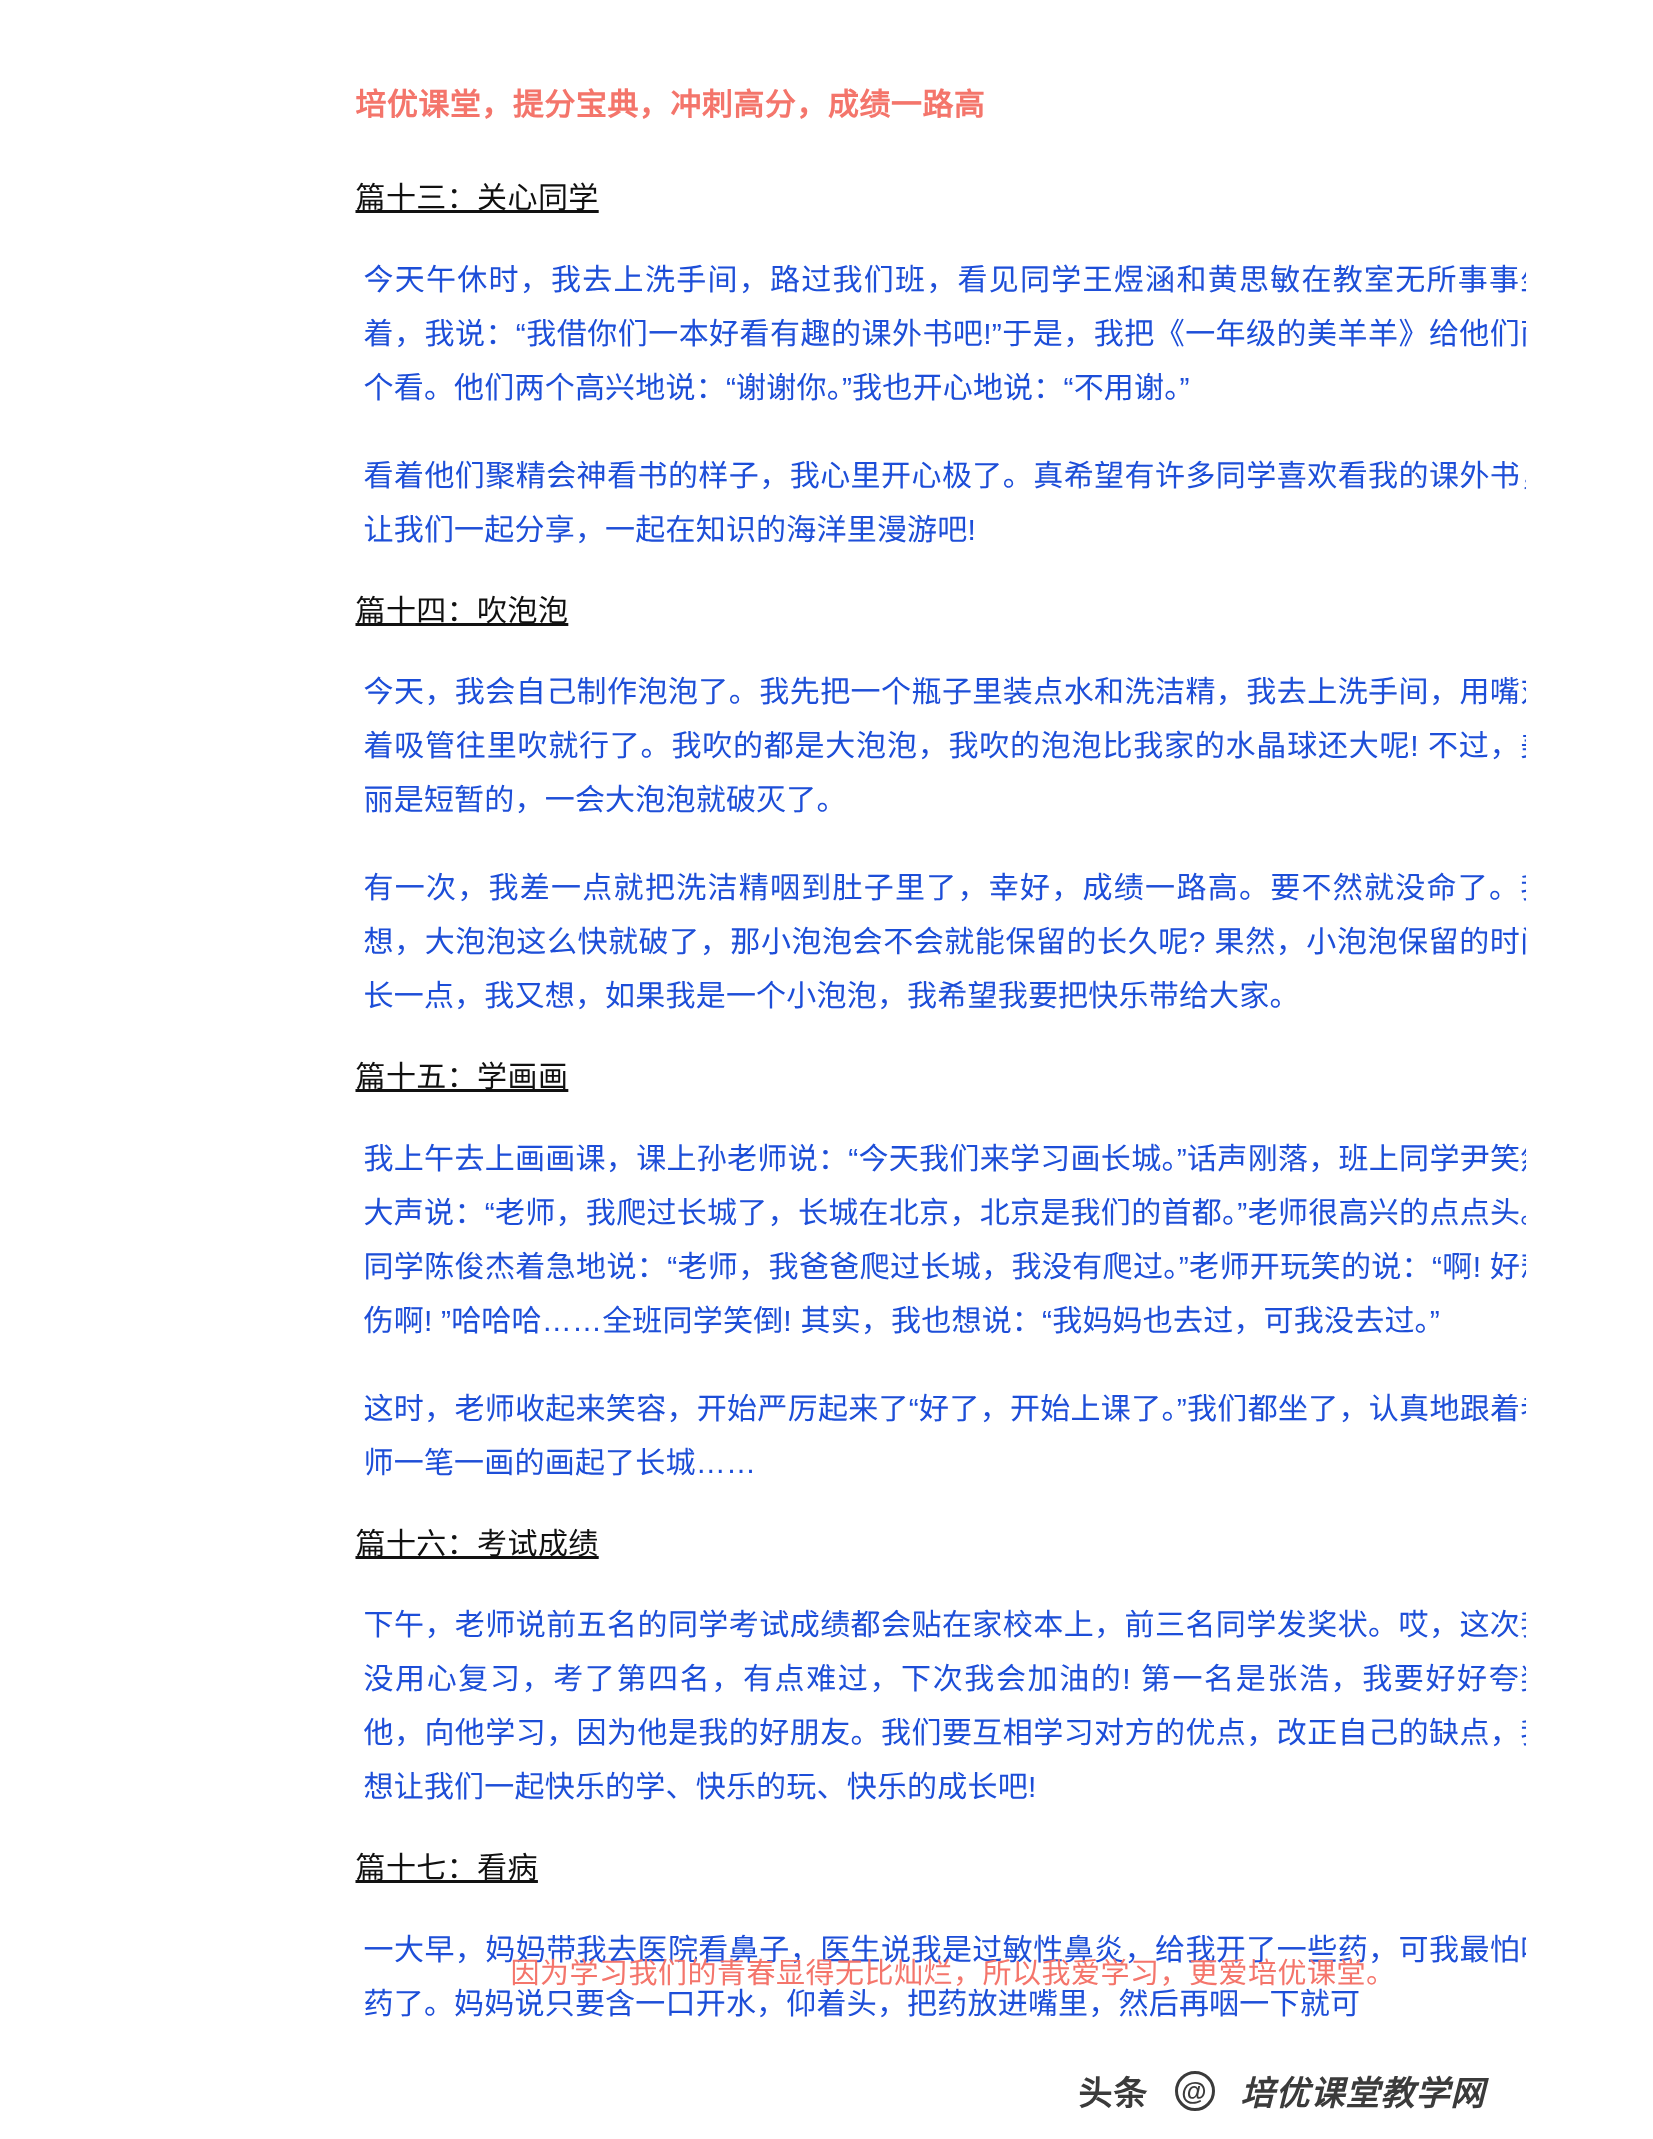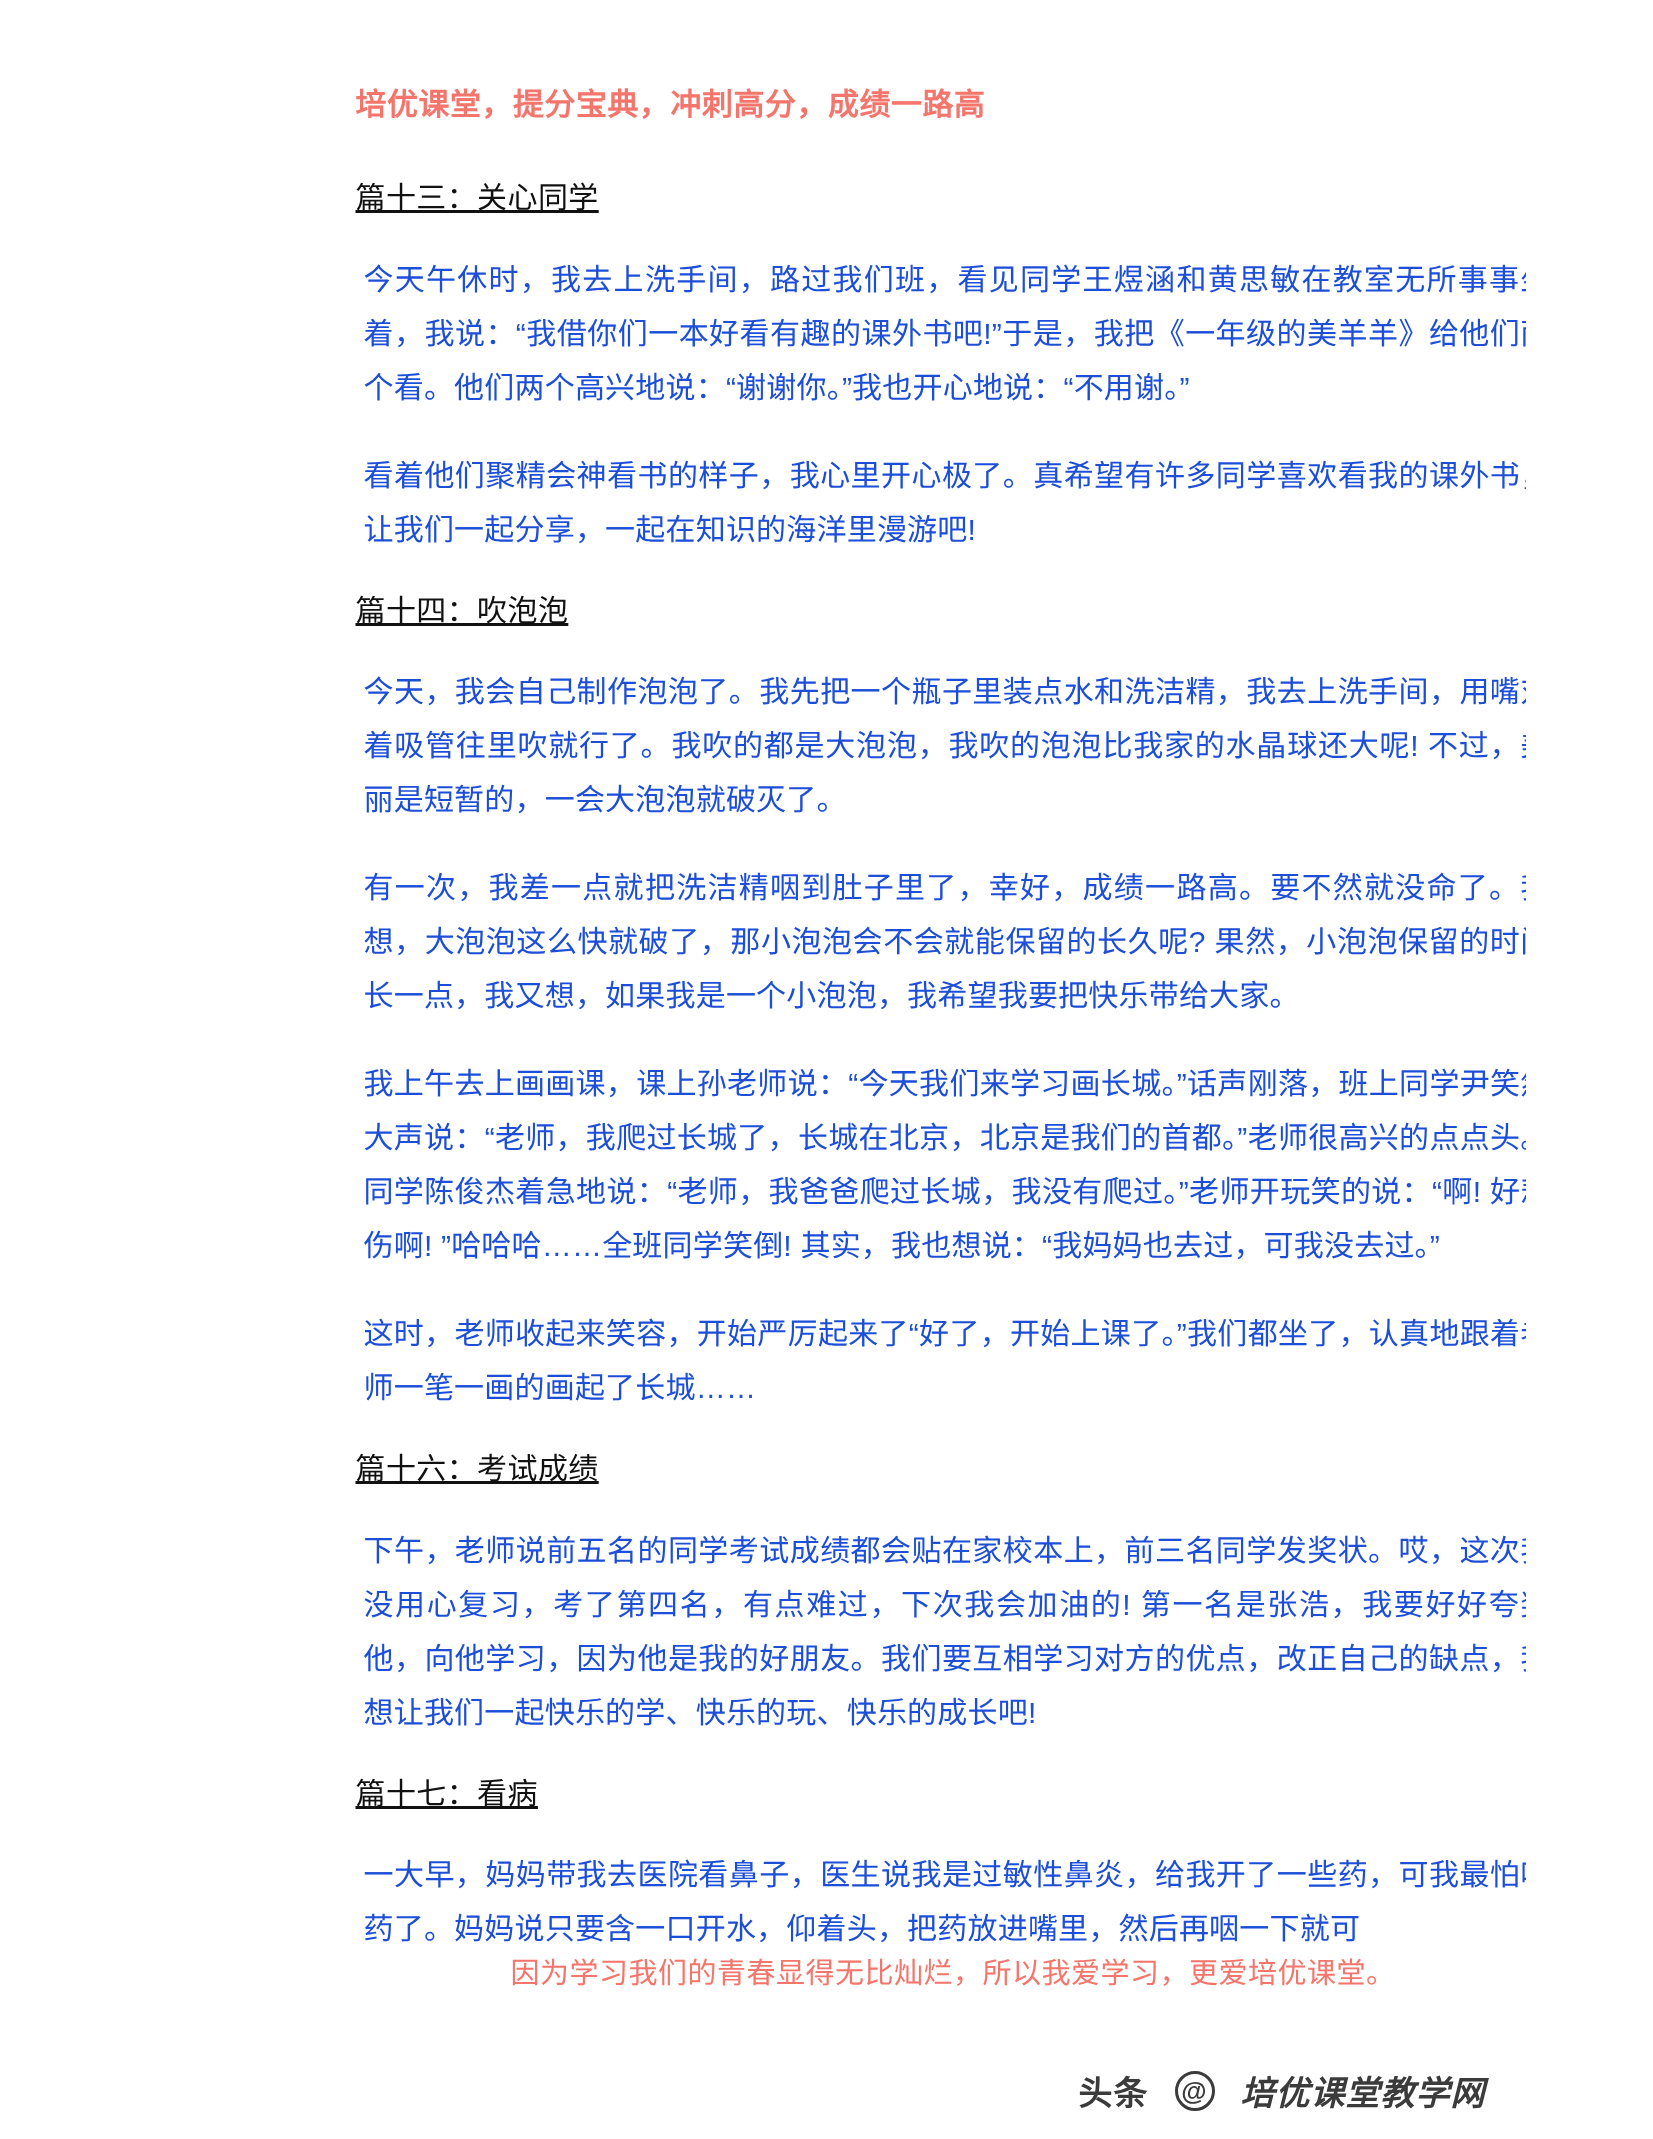--- a/index.html
+++ b/index.html
@@ -131,20 +131,21 @@
     <div class="article">
 
       <h2 class="section-title">篇十三：关心同学</h2>
       <p class="para">今天午休时，我去上洗手间，路过我们班，看见同学王煜涵和黄思敏在教室无所事事坐着，我说：“我借你们一本好看有趣的课外书吧!”于是，我把《一年级的美羊羊》给他们两个看。他们两个高兴地说：“谢谢你。”我也开心地说：“不用谢。”</p>
       <p class="para">看着他们聚精会神看书的样子，我心里开心极了。真希望有许多同学喜欢看我的课外书，让我们一起分享，一起在知识的海洋里漫游吧!</p>
 
       <h2 class="section-title">篇十四：吹泡泡</h2>
       <p class="para">今天，我会自己制作泡泡了。我先把一个瓶子里装点水和洗洁精，我去上洗手间，用嘴对着吸管往里吹就行了。我吹的都是大泡泡，我吹的泡泡比我家的水晶球还大呢! 不过，美丽是短暂的，一会大泡泡就破灭了。</p>
       <p class="para">有一次，我差一点就把洗洁精咽到肚子里了，幸好，成绩一路高。要不然就没命了。我想，大泡泡这么快就破了，那小泡泡会不会就能保留的长久呢? 果然，小泡泡保留的时间长一点，我又想，如果我是一个小泡泡，我希望我要把快乐带给大家。</p>
 
+      <h2 class="section-title">篇十五：学画画</h2>
       <p class="para">我上午去上画画课，课上孙老师说：“今天我们来学习画长城。”话声刚落，班上同学尹笑然大声说：“老师，我爬过长城了，长城在北京，北京是我们的首都。”老师很高兴的点点头。同学陈俊杰着急地说：“老师，我爸爸爬过长城，我没有爬过。”老师开玩笑的说：“啊! 好悲伤啊! ”哈哈哈……全班同学笑倒! 其实，我也想说：“我妈妈也去过，可我没去过。”</p>
       <p class="para">这时，老师收起来笑容，开始严厉起来了“好了，开始上课了。”我们都坐了，认真地跟着老师一笔一画的画起了长城……</p>
 
       <h2 class="section-title">篇十六：考试成绩</h2>
       <p class="para">下午，老师说前五名的同学考试成绩都会贴在家校本上，前三名同学发奖状。哎，这次我没用心复习，考了第四名，有点难过，下次我会加油的! 第一名是张浩，我要好好夸奖他，向他学习，因为他是我的好朋友。我们要互相学习对方的优点，改正自己的缺点，我想让我们一起快乐的学、快乐的玩、快乐的成长吧!</p>
 
       <h2 class="section-title">篇十七：看病</h2>
       <p class="para">一大早，妈妈带我去医院看鼻子，医生说我是过敏性鼻炎，给我开了一些药，可我最怕吃药了。妈妈说只要含一口开水，仰着头，把药放进嘴里，然后再咽一下就可</p>
 
     </div>

